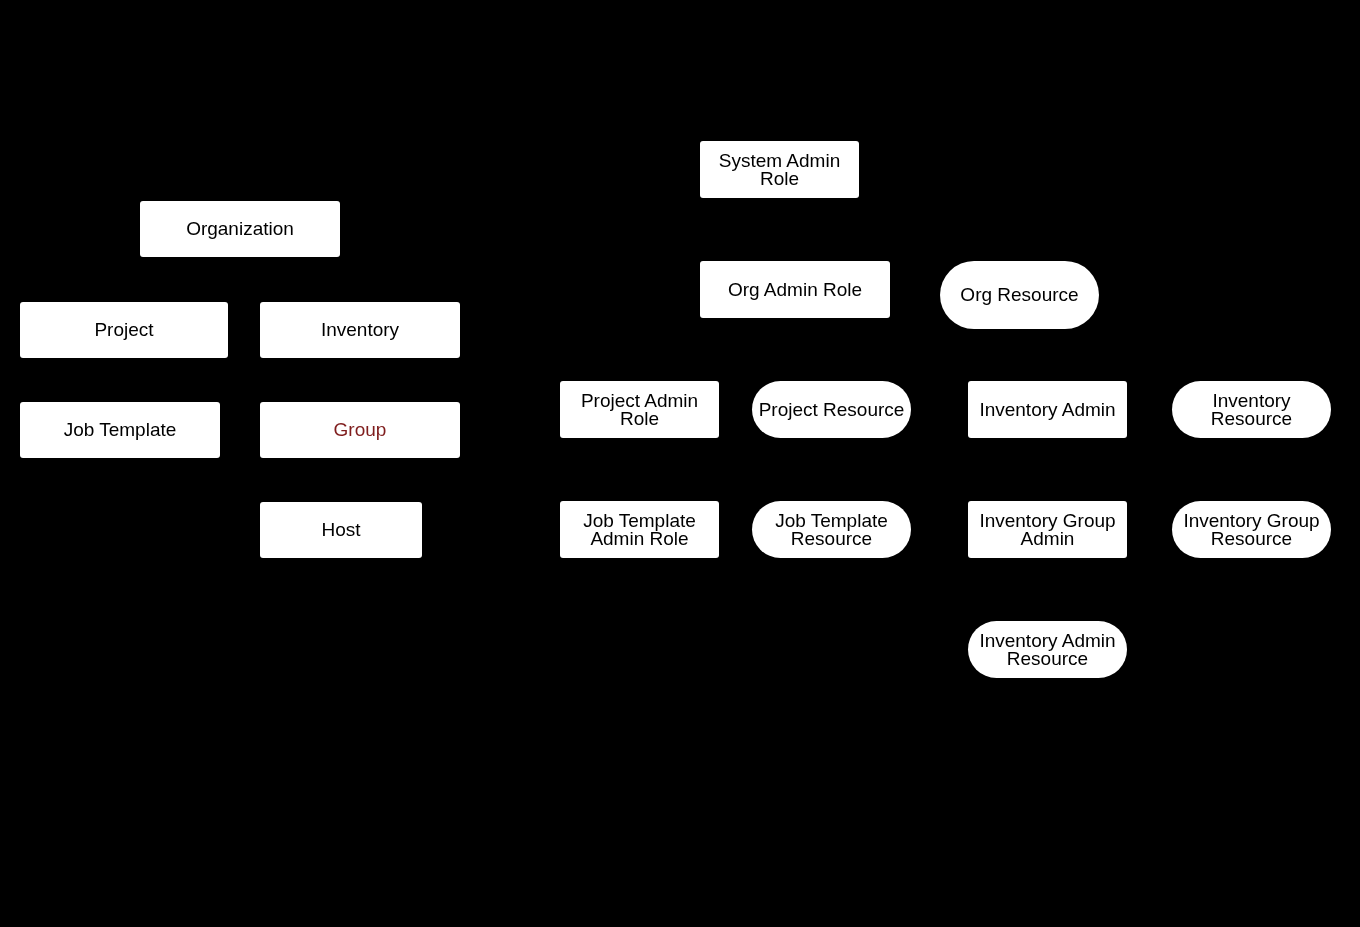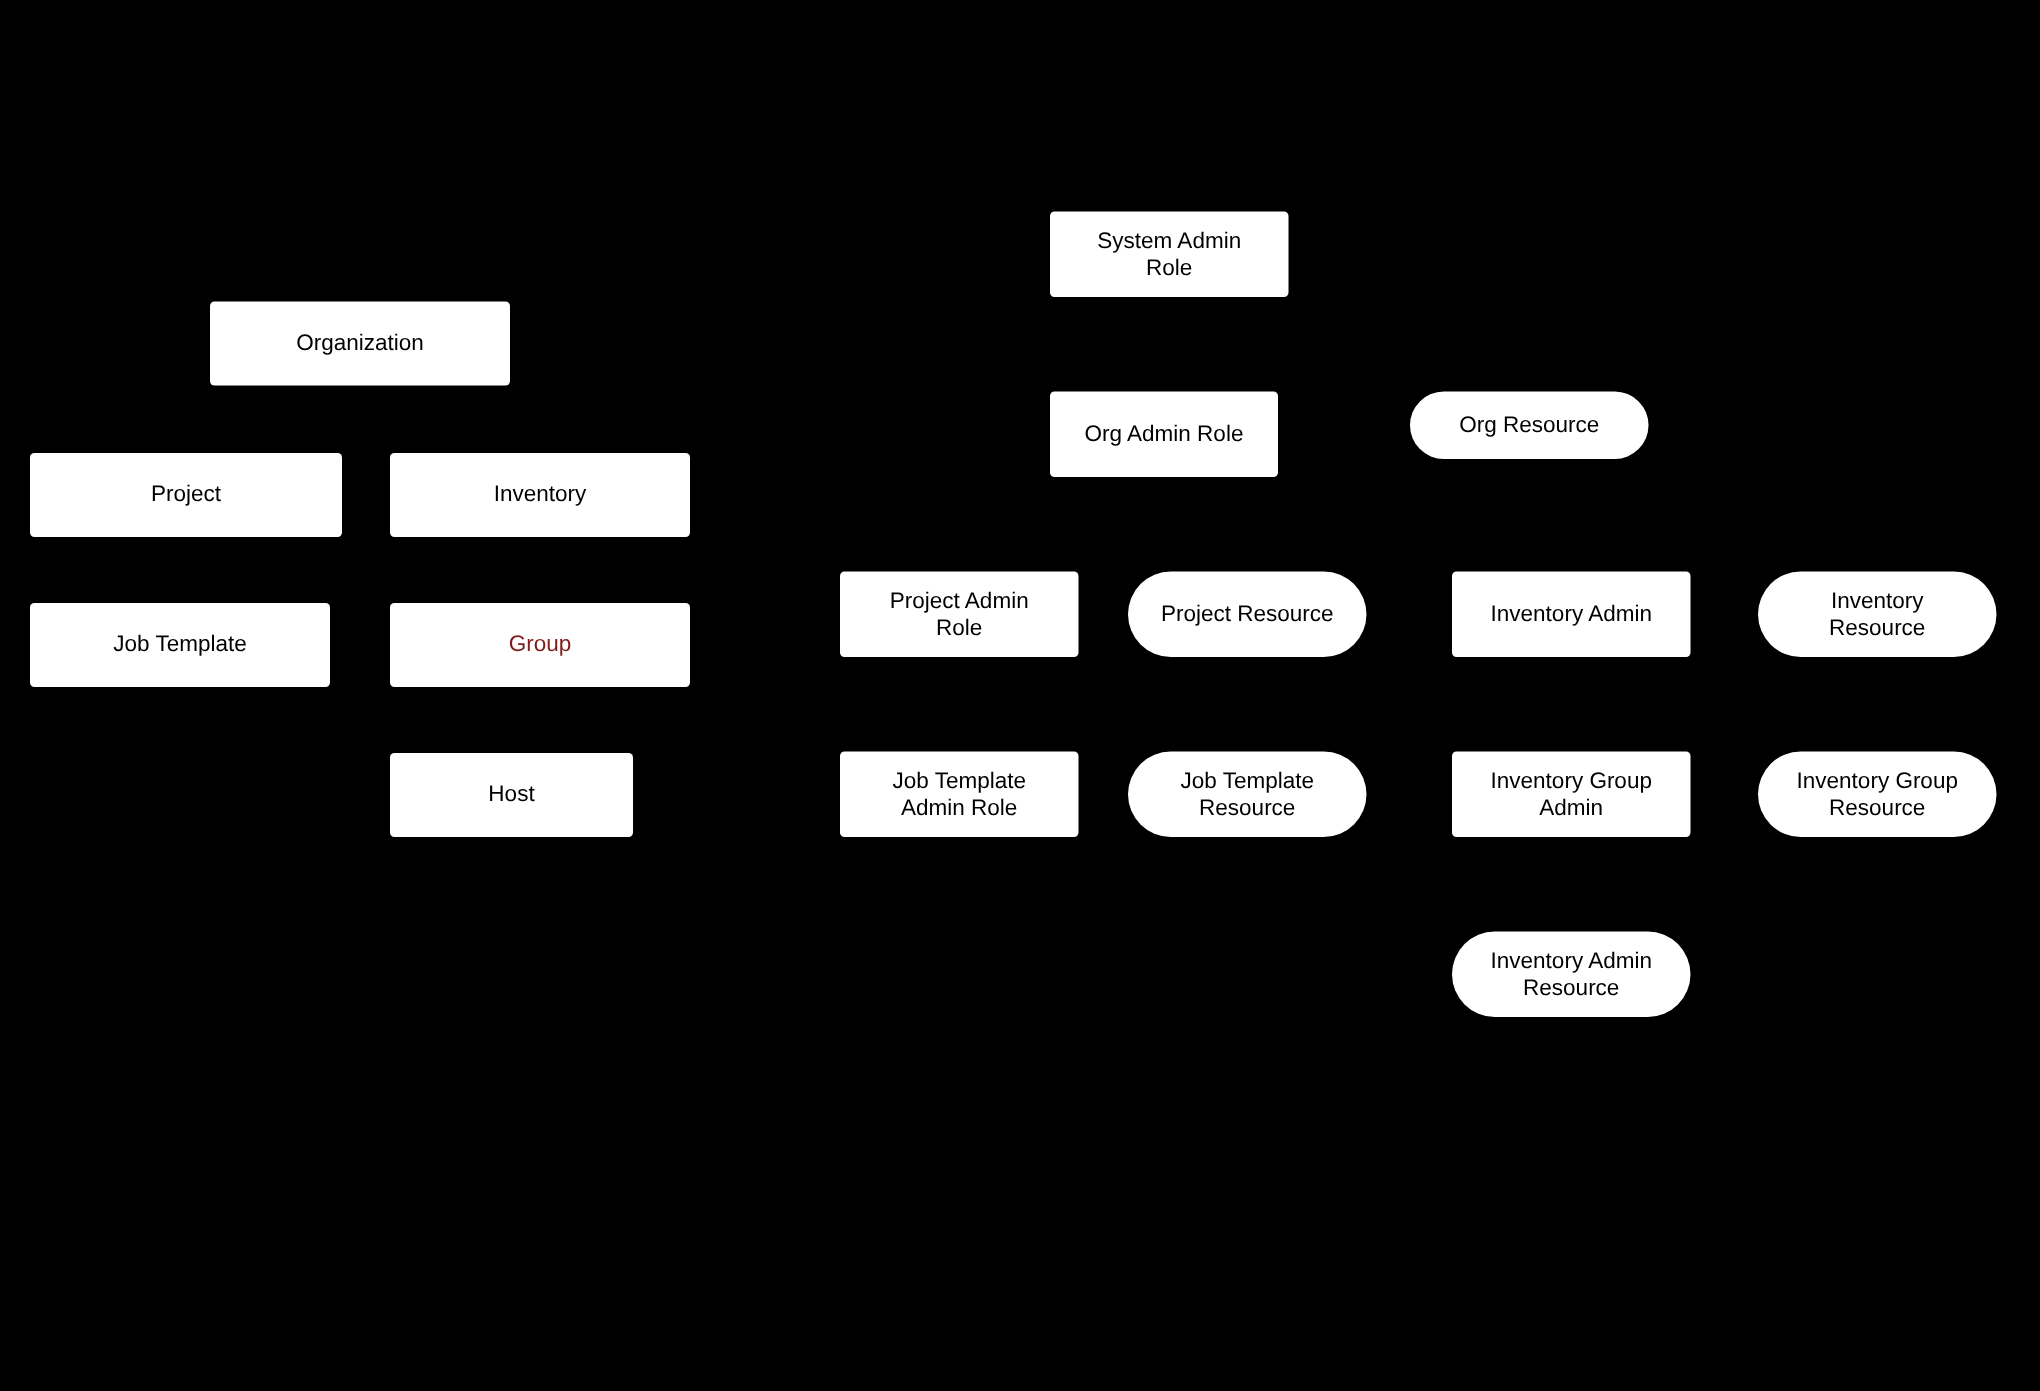--- a/index.html
+++ b/index.html
@@ -17,21 +17,21 @@
   }
   .node {
     position: absolute;
     box-sizing: border-box;
     background: #ffffff;
     color: #000000;
     display: flex;
     align-items: center;
     justify-content: center;
     text-align: center;
-    font-size: 15px;
+    font-size: 19px;
     line-height: 18px;
     padding: 2px 6px;
     white-space: pre-line;
   }
   .rect {
     border-radius: 3px;
   }
   .pill {
     border-radius: 999px;
   }
@@ -41,22 +41,22 @@
 
 <div id="canvas" style="background: rgb(0, 0, 0);">
     <div class="node rect" style="left: 140px; top: 201px; width: 200px; height: 56px; background: rgb(255, 255, 255); color: rgb(0, 0, 0);">Organization</div>
     <div class="node rect" style="left: 20px; top: 302px; width: 208px; height: 56px; background: rgb(255, 255, 255); color: rgb(0, 0, 0);">Project</div>
     <div class="node rect" style="left: 260px; top: 302px; width: 200px; height: 56px; background: rgb(255, 255, 255); color: rgb(0, 0, 0);">Inventory</div>
     <div class="node rect" style="left: 20px; top: 402px; width: 200px; height: 56px; background: rgb(255, 255, 255); color: rgb(0, 0, 0);">Job Template</div>
     <div class="node rect" style="left: 260px; top: 402px; width: 200px; height: 56px; background: rgb(255, 255, 255); color: #7f1d1d;">Group</div>
     <div class="node rect" style="left: 260px; top: 502px; width: 162px; height: 56px; background: rgb(255, 255, 255); color: rgb(0, 0, 0);">Host</div>
     <div class="node rect" style="left: 700px; top: 141px; width: 159px; height: 57px; background: rgb(255, 255, 255); color: rgb(0, 0, 0);">System Admin
 Role</div>
-    <div class="node rect" style="left: 700px; top: 261px; width: 152px; height: 57px; background: rgb(255, 255, 255); color: rgb(0, 0, 0);">Org Admin Role</div>
-    <div class="node pill" style="left: 940px; top: 261px; width: 159px; height: 45px; background: rgb(255, 255, 255); color: rgb(0, 0, 0);">Org Resource</div>
+    <div class="node rect" style="left: 700px; top: 261px; width: 190px; height: 57px; background: rgb(255, 255, 255); color: rgb(0, 0, 0);">Org Admin Role</div>
+    <div class="node pill" style="left: 940px; top: 261px; width: 159px; height: 68px; background: rgb(255, 255, 255); color: rgb(0, 0, 0);">Org Resource</div>
     <div class="node rect" style="left: 560px; top: 381px; width: 159px; height: 57px; background: rgb(255, 255, 255); color: rgb(0, 0, 0);">Project Admin
 Role</div>
     <div class="node rect" style="left: 968px; top: 381px; width: 159px; height: 57px; background: rgb(255, 255, 255); color: rgb(0, 0, 0);">Inventory Admin</div>
     <div class="node pill" style="left: 752px; top: 381px; width: 159px; height: 57px; background: rgb(255, 255, 255); color: rgb(0, 0, 0);">Project Resource</div>
     <div class="node pill" style="left: 1172px; top: 381px; width: 159px; height: 57px; background: rgb(255, 255, 255); color: rgb(0, 0, 0);">Inventory
 Resource</div>
     <div class="node rect" style="left: 560px; top: 501px; width: 159px; height: 57px; background: rgb(255, 255, 255); color: rgb(0, 0, 0);">Job Template
 Admin Role</div>
     <div class="node pill" style="left: 752px; top: 501px; width: 159px; height: 57px; background: rgb(255, 255, 255); color: rgb(0, 0, 0);">Job Template
 Resource</div>

